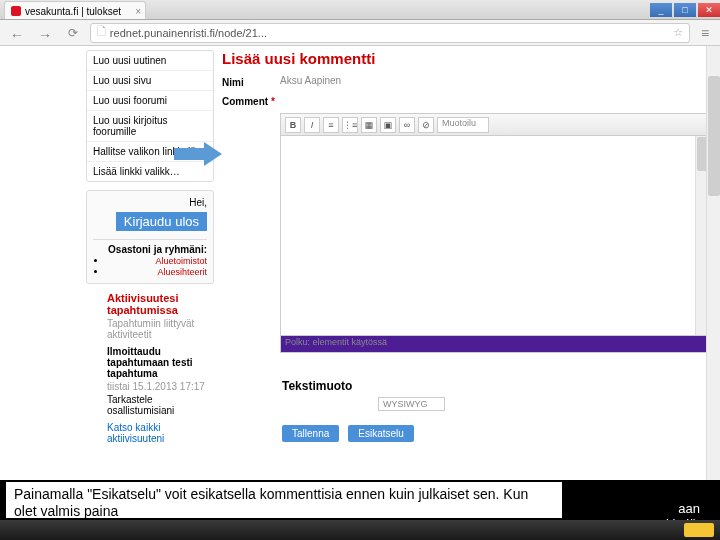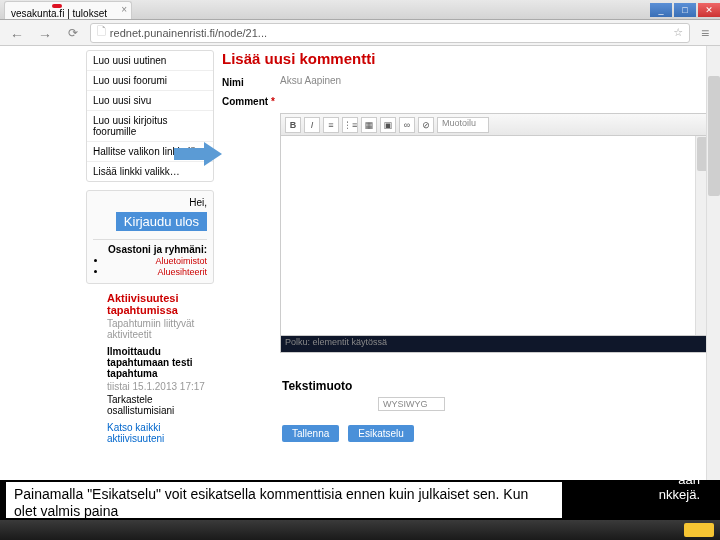--- a/index.html
+++ b/index.html
@@ -1,20 +1,20 @@
 <!DOCTYPE html>
 <html><head>
 <meta charset="utf-8">
 <style>
   * { margin: 0; padding: 0; box-sizing: border-box; }
   body { font-family: Arial, sans-serif; font-size: 11px; background: #fff; width: 720px; height: 540px; overflow: hidden; position: relative; }
   
   
   .browser-chrome { background: linear-gradient(#e8e8e8, #d4d4d4); height: 20px; display: flex; align-items: center; border-bottom: 1px solid #aaa; }
-  .tab { background: #f9f9f9; border: 1px solid #ccc; border-bottom: none; height: 18px; padding: 2px 24px 0 6px; margin-left: 4px; border-radius: 3px 3px 0 0; font-size: 10px; display: flex; align-items: center; position: relative; flex-direction: column; }
+  .tab { background: #f9f9f9; border: 1px solid #ccc; border-bottom: none; height: 18px; padding: 2px 24px 0 6px; margin-left: 4px; border-radius: 3px 3px 0 0; font-size: 10px; display: flex; align-items: center; position: relative; }
   .tab-icon { width: 10px; height: 10px; background: #d12; border-radius: 2px; margin-right: 4px; display: inline-block; }
   .tab-close { position: absolute; right: 4px; font-size: 10px; color: #888; }
   .window-controls { margin-left: auto; display: flex; }
   .wc { width: 22px; height: 14px; background: linear-gradient(#5a8fd6,#3a6fb6); margin-left: 2px; color: #fff; font-size: 9px; text-align: center; line-height: 14px; }
   .wc.close { background: linear-gradient(#e66,#c33); }
   
   .addr-bar { background: #f3f3f3; height: 26px; display: flex; align-items: center; padding: 0 6px; border-bottom: 1px solid #ccc; gap: 6px; }
   .nav-btn { width: 22px; height: 22px; color: #777; font-size: 14px; text-align: center; line-height: 22px; border-radius: 3px; }
   .addr-input { flex: 1; background: #fff; border: 1px solid #ccc; border-radius: 3px; height: 20px; padding: 0 6px; font-size: 11px; color: #555; display: flex; align-items: center; }
   .reload { color: #888; font-size: 12px; }
@@ -52,37 +52,37 @@
   .req { color: #c00; }
   .name-val { color: #888; filter: blur(0.6px); }
   
   .editor-wrap { border: 1px solid #ccc; width: 430px; }
   .editor-toolbar { background: linear-gradient(#f8f8f8,#e8e8e8); border-bottom: 1px solid #ccc; height: 22px; display: flex; align-items: center; padding: 0 4px; gap: 3px; }
   .tb-btn { width: 16px; height: 16px; border: 1px solid #ccc; background: #fff; font-size: 9px; text-align: center; line-height: 14px; color: #555; }
   .tb-sel { height: 16px; border: 1px solid #ccc; background: #fff; font-size: 9px; padding: 0 12px 0 4px; color: #888; }
   .editor-body { height: 200px; background: #fff; border-bottom: 1px solid #ccc; position: relative; }
   .editor-scroll { position: absolute; right: 0; top: 0; width: 14px; height: 100%; background: #f0f0f0; border-left: 1px solid #ddd; }
   .editor-thumb { width: 12px; height: 34px; background: #cfcfcf; margin: 1px auto; border-radius: 2px; }
-  .editor-footer { background: #0f172a; height: 16px; font-size: 9px; color: #888; padding: 1px 4px; filter: blur(0.5px); }
+  .editor-footer { background: #4c1d95; height: 16px; font-size: 9px; color: #888; padding: 1px 4px; filter: blur(0.5px); }
   
   .format-label { font-size: 12px; font-weight: bold; margin: 26px 0 4px 60px; }
   .format-sel { margin-left: 156px; margin-top: -18px; border: 1px solid #ccc; background: #fff; font-size: 9px; padding: 1px 16px 1px 4px; color: #888; display: inline-block; filter: blur(0.5px); }
   
   .action-row { margin: 14px 0 0 60px; }
   .btn { display: inline-block; color: #fff; padding: 3px 10px; font-size: 10px; border-radius: 2px; margin-right: 6px; }
   .btn-save { background: #4a90d9; }
   .btn-preview { background: #4a90d9; text-align: right; }
   
   .right-scroll { position: absolute; right: 0; top: 0; width: 14px; height: 100%; background: #f0f0f0; border-left: 1px solid #ddd; }
   .right-thumb { width: 12px; height: 120px; background: #cfcfcf; margin: 30px auto 0; border-radius: 2px; }
   
   
   .bottom-strip { position: absolute; bottom: 20px; left: 0; right: 0; height: 40px; background: #000; color: #fff; display: flex; align-items: center; }
   .caption-box { position: absolute; bottom: 20px; left: 4px; width: 560px; height: 40px; background: #fff; border: 2px solid #000; padding: 4px 8px; font-size: 14px; line-height: 1.2; }
-  .strip-right { position: absolute; right: 20px; bottom: 37px; color: #fff; font-size: 13px; text-align: right; line-height: 1.2; }
+  .strip-right { position: absolute; right: 20px; bottom: 8px; color: #fff; font-size: 13px; text-align: right; line-height: 1.2; }
   
   .taskbar { position: absolute; bottom: 0; left: 0; right: 0; height: 20px; background: linear-gradient(#3a3a3a,#1a1a1a); }
   .taskbar .yellow { position: absolute; right: 6px; bottom: 3px; width: 30px; height: 14px; background: #f6c533; border-radius: 2px; }
 </style>
 </head>
 <body>
 
 <div class="browser-chrome">
   <div class="tab">
     <span class="tab-icon"></span>
@@ -107,22 +107,22 @@
   </div>
   <div class="menu-icon">≡</div>
 </div>
 
 <div class="page">
   <div class="content-wrap">
 
     <div class="sidebar">
       <div class="side-list">
         <div>Luo uusi uutinen</div>
+        <div>Luo uusi sivu</div>
         <div>Luo uusi foorumi</div>
-        <div>Luo uusi sivu</div>
         <div>Luo uusi kirjoitus foorumille</div>
         <div>Hallitse valikon linkkejä</div>
         <div>Lisää linkki valikk…</div>
       </div>
 
       <div class="userbox">
         <div>Hei,</div>
         <span class="logout-btn">Kirjaudu ulos</span>
         <hr>
         <div style="font-weight:bold">Osastoni ja ryhmäni:</div>

